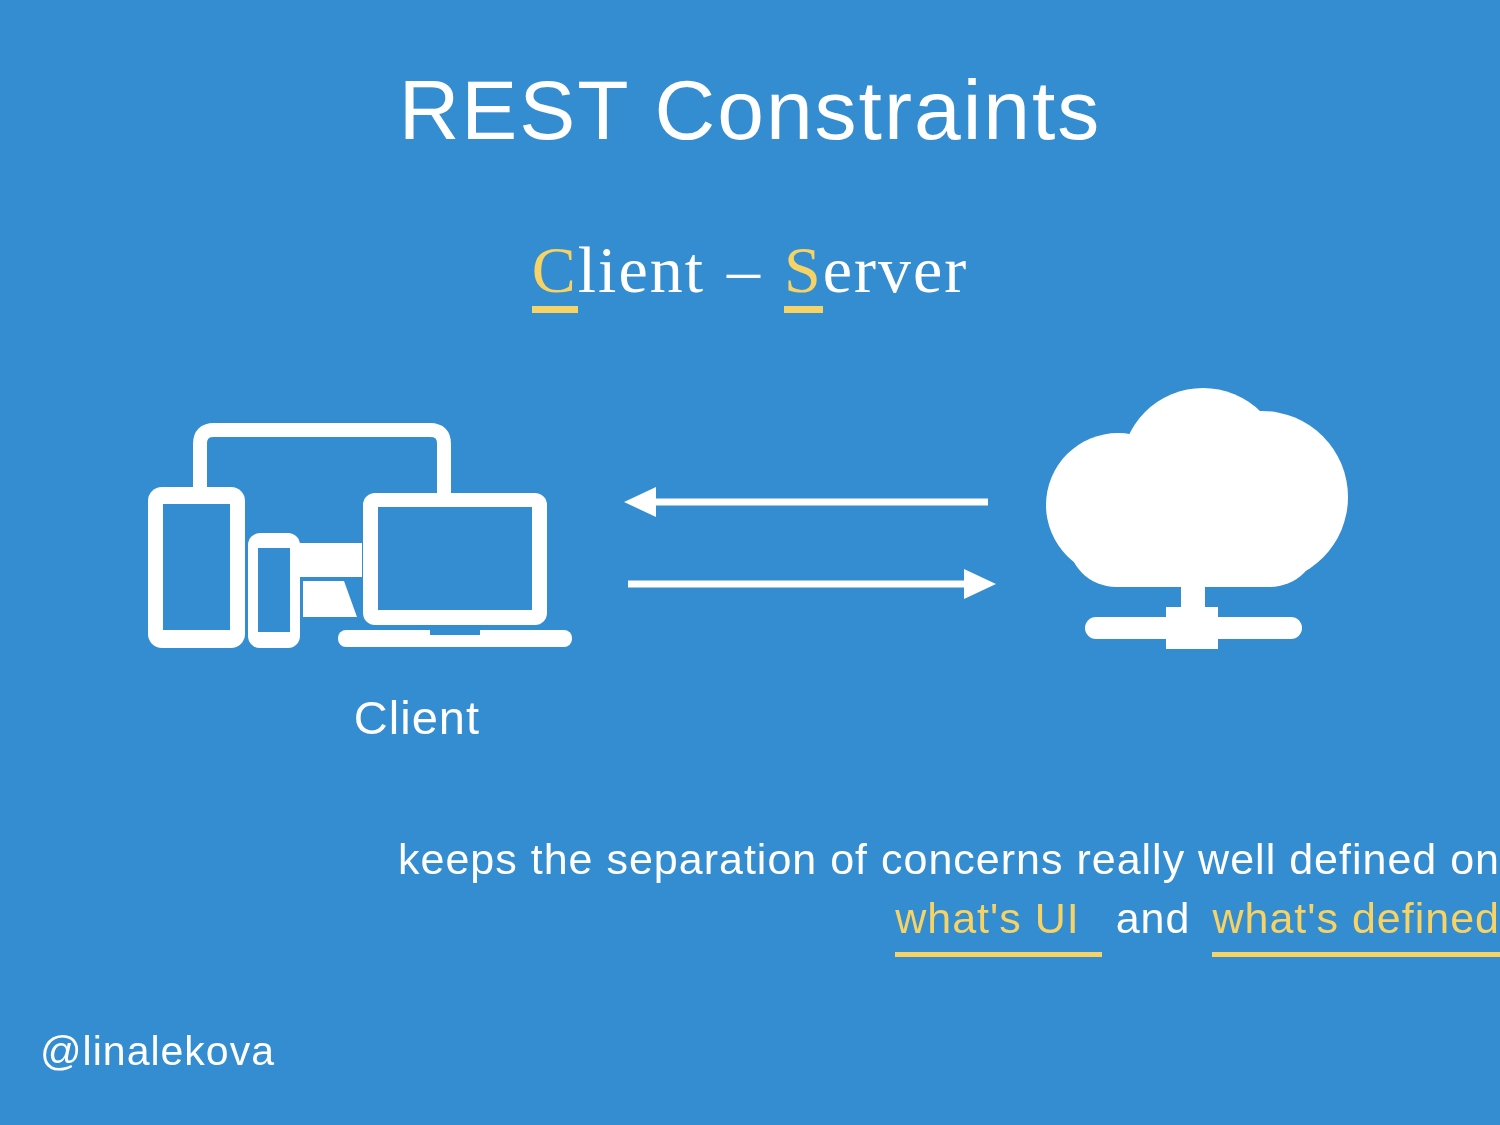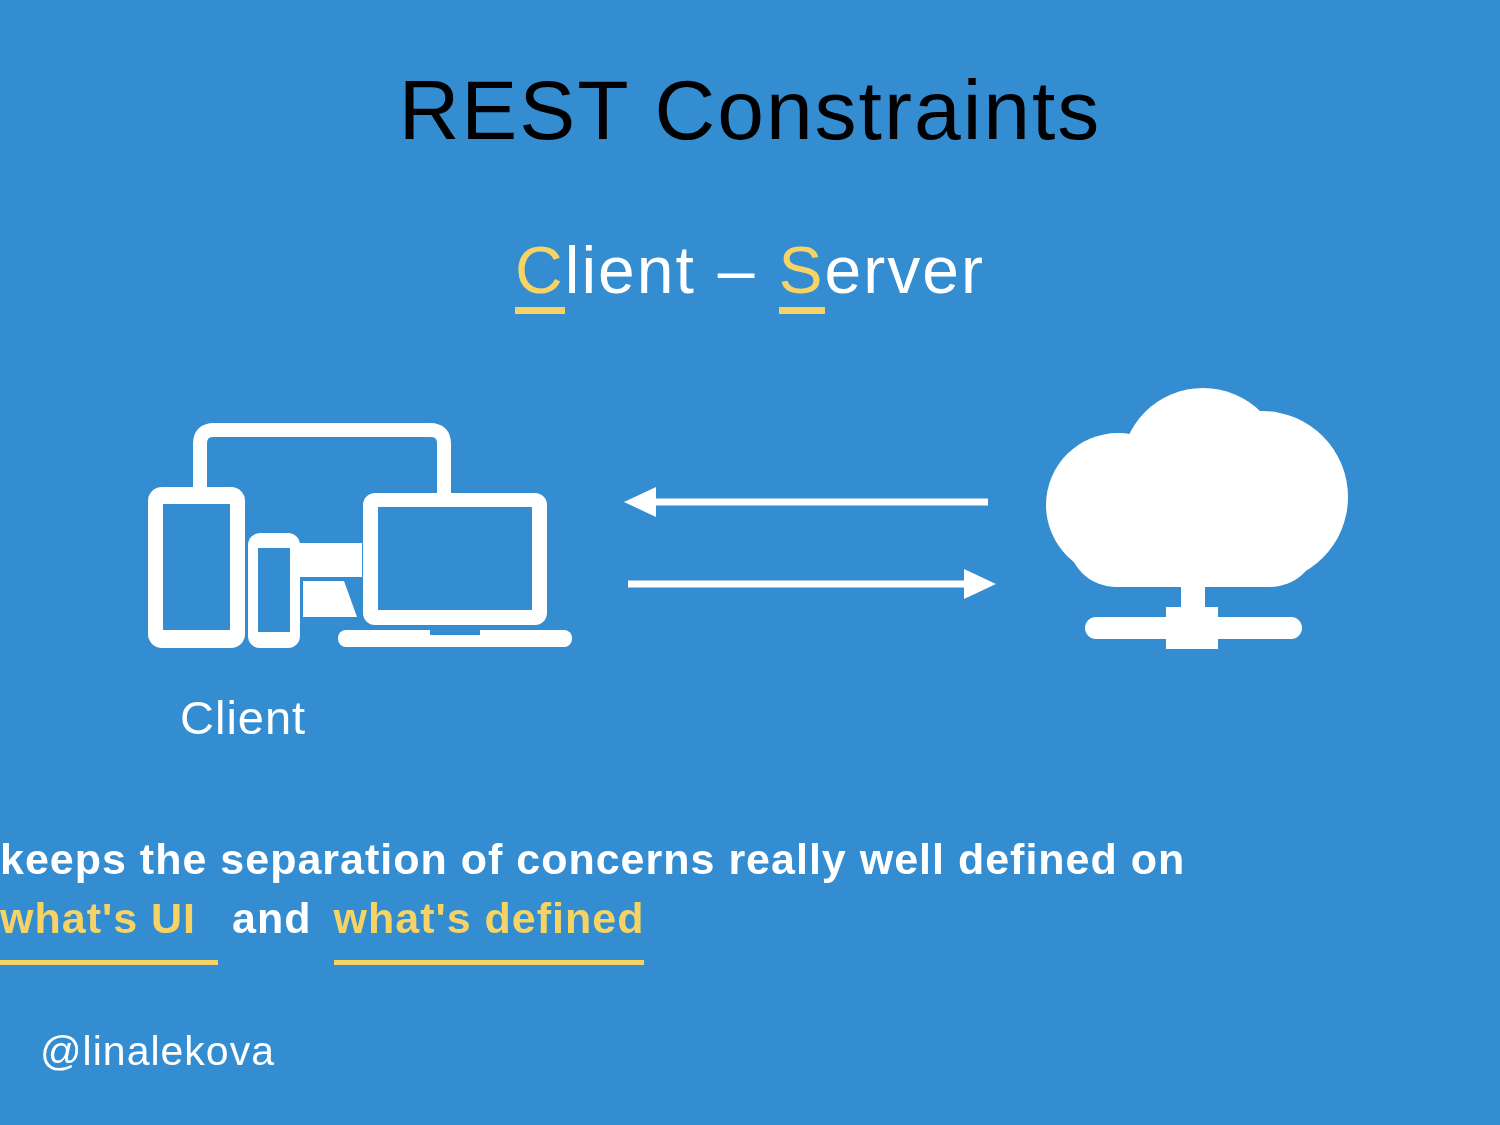--- a/index.html
+++ b/index.html
@@ -20,34 +20,35 @@
   .title {
     position: absolute;
     top: 62px;
     left: 0;
     width: 100%;
     margin: 0;
     text-align: center;
     font-size: 84px;
     font-weight: 300;
     letter-spacing: 2px;
-    color: #000000;
+    color: #ffffff;
   }
 
   .subtitle {
     position: absolute;
     top: 232px;
     left: 0;
     width: 100%;
     margin: 0;
     text-align: center;
     font-size: 66px;
     font-weight: 300;
     letter-spacing: 2px;
     color: #FFFFFF;
+    font-family: Liberation Serif, serif;
   }
   .subtitle .hl {
     display: inline-block;
     color: #F6D364;
     border-bottom: 7px solid #F6D364;
     padding-bottom: 2px;
     line-height: 1.05;
   }
   .subtitle .dash {
     display: inline-block;
@@ -56,48 +57,48 @@
 
   .icon-block { position: absolute; }
   .client-icon { left: 140px; top: 420px; width: 440px; height: 235px; }
   .server-icon { left: 1040px; top: 385px; width: 310px; height: 265px; }
   .arrows { left: 610px; top: 480px; width: 400px; height: 130px; }
 
   .device-label {
     position: absolute;
     top: 690px;
     width: 300px;
-    text-align: left;
+    text-align: right;
     font-size: 47px;
     font-weight: 300;
     letter-spacing: 1px;
     color: #FFFFFF;
   }
   .client-label { left: 180px; }
   .server-label { left: 1047px; }
 
   .body-text {
     position: absolute;
     top: 830px;
     left: 0;
     width: 100%;
-    text-align: left;
+    text-align: right;
     font-size: 43px;
-    font-weight: 700;
+    font-weight: 400;
     letter-spacing: 1px;
     line-height: 1.38;
     color: #FFFFFF;
   }
   .body-text p { margin: 0; }
   .link {
     display: inline-block;
     color: #F6D364;
     text-decoration: none;
     border-bottom: 5px solid #F6D364;
-    padding-bottom: 11px;
+    padding-bottom: 3px;
     cursor: pointer;
   }
   .link-ui { padding-right: 22px; margin-right: 14px; }
   .and-word { display: inline-block; margin-right: 22px; }
 
   .footer-handle {
     position: absolute;
     left: 40px;
     top: 1028px;
     font-size: 41px;

